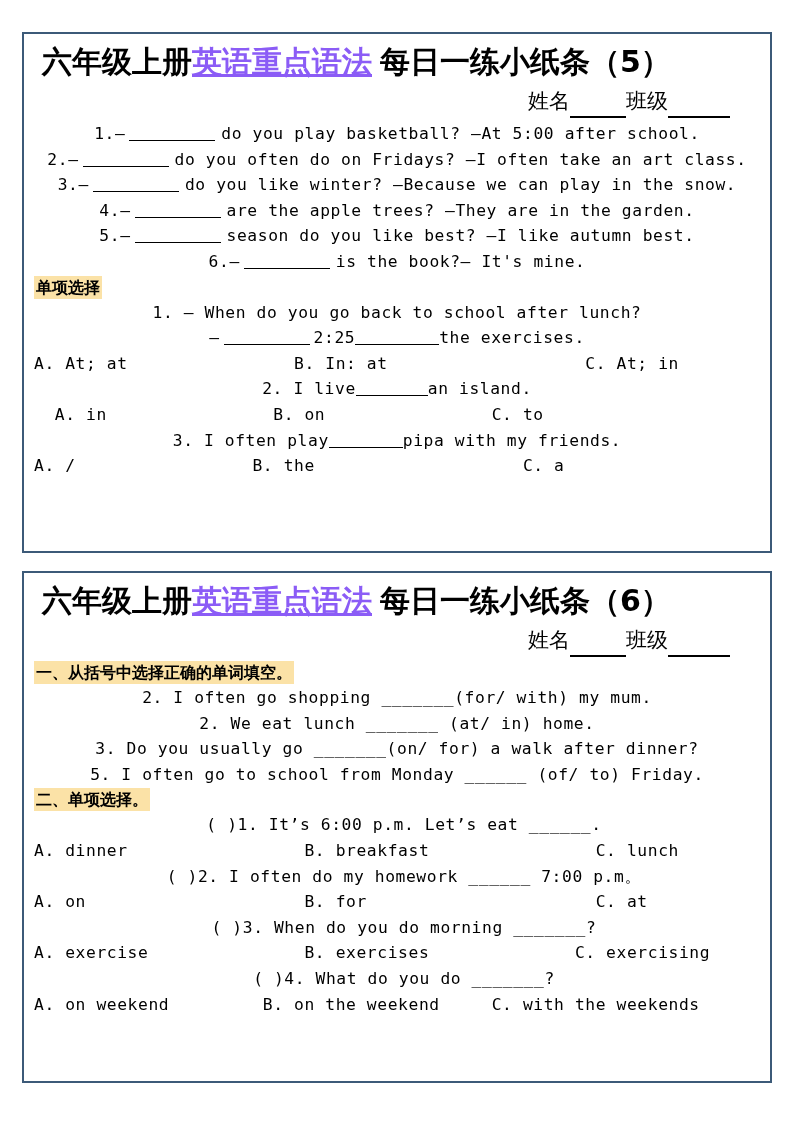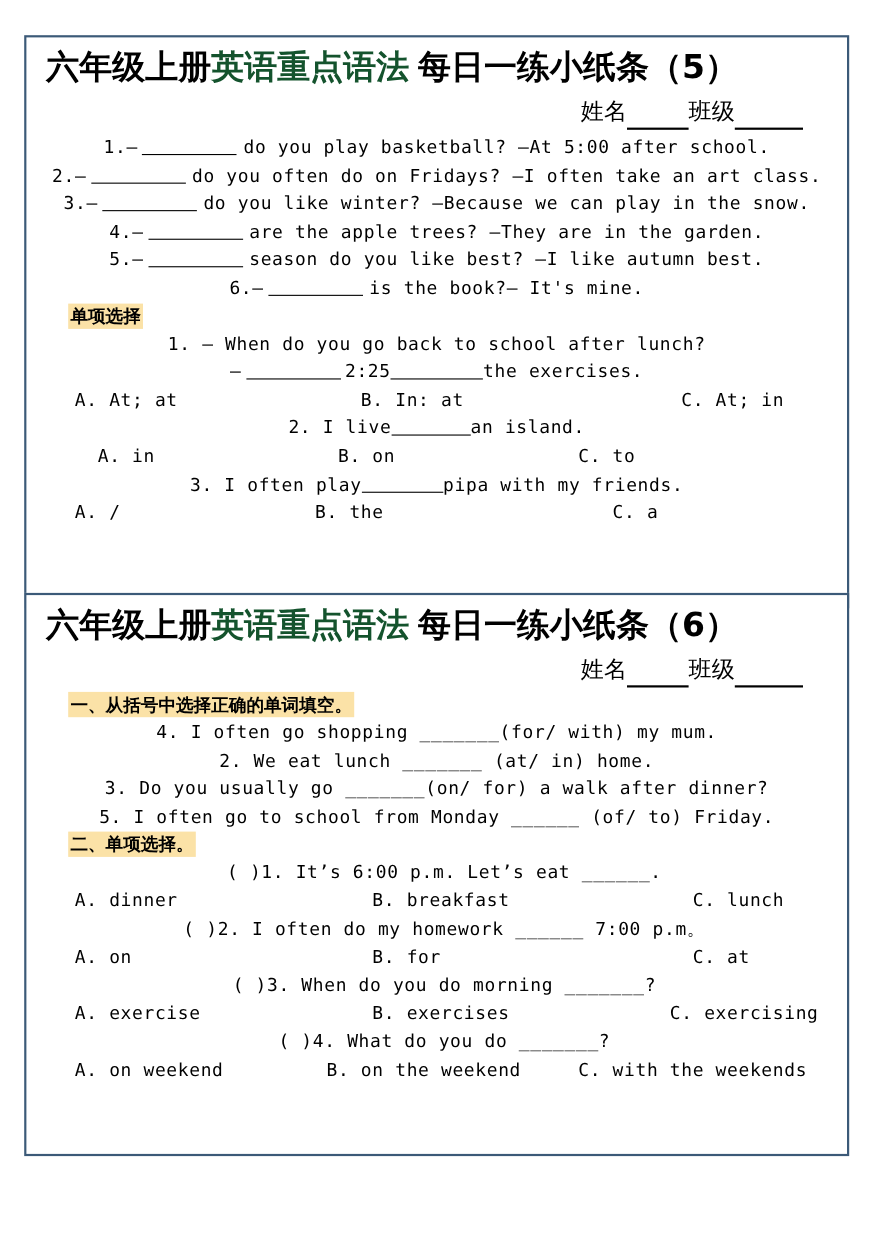--- a/index.html
+++ b/index.html
@@ -27,33 +27,33 @@
   .card {
     position: absolute;
     left: 22px;
     width: 750px;
     box-sizing: border-box;
     border: 2px solid #3c5a78;
     background: #ffffff;
     padding: 6px 10px 8px 10px;
   }
   .card-5 { top: 32px; height: 521px; }
-  .card-6 { top: 539px; height: 512px; }
+  .card-6 { top: 571px; height: 512px; }
 
   
   .title {
     font-family: "DejaVu Sans", sans-serif;
     font-weight: bold;
     font-size: 30px;
     line-height: 44px;
     white-space: nowrap;
     letter-spacing: 0px;
     padding-left: 8px;
   }
-  .title .red { color: #14532d; }
+  .title .red { color: #8b5cf6; text-decoration: underline; }
   .title .gap { display: inline-block; width: 8px; }
 
   .namerow {
     font-family: "DejaVu Sans", sans-serif;
     font-weight: normal;
     font-size: 21px;
     line-height: 34px;
     text-align: right;
     padding-right: 30px;
     white-space: nowrap;
@@ -92,28 +92,27 @@
 
   .hl {
     background: #fbe2a7;
     display: inline-block;
     padding: 0 2px;
     font-family: "DejaVu Sans", sans-serif;
     font-weight: bold;
     font-size: 16px;
     line-height: 23px;
   }
-  .hl-row { line-height: 25px; margin-left: 28px; }
+  .hl-row { line-height: 25px; }
 
   .opts {
     font-size: 16.3px;
     line-height: 25.6px;
     white-space: pre;
     letter-spacing: 0.6px;
-    margin-left: 34px;
   }
 
   .indent1 { padding-left: 14px; }
   .spacer-xs { height: 3px; }
 </style>
 </head>
 <body>
 
 <div class="page">
 
@@ -159,21 +158,21 @@
   <div class="card card-6">
 
     <div class="title"><span>六年级上册</span><span class="red">英语重点语法</span><span class="gap"></span><span>每日一练小纸条（6）</span></div>
 
     <div class="namerow"><span>姓名</span><span class="ul ul-n"></span><span>班级</span><span class="ul ul-c"></span></div>
 
     <div class="spacer-xs"></div>
 
     <div class="hl-row"><span class="hl">一、从括号中选择正确的单词填空。</span></div>
 
-    <div class="qline">4. I often go shopping _______(for/ with) my mum.</div>
+    <div class="qline">2. I often go shopping _______(for/ with) my mum.</div>
     <div class="qline">2. We eat lunch _______ (at/ in) home.</div>
     <div class="qline">3. Do you usually go _______(on/ for) a walk after dinner?</div>
     <div class="qline">5. I often go to school from Monday ______ (of/ to) Friday.</div>
 
     <div class="hl-row"><span class="hl">二、单项选择。</span></div>
 
     <div class="qline indent1">(     )1. It’s 6:00 p.m. Let’s eat ______.</div>
     <div class="opts">A. dinner                 B. breakfast                C. lunch</div>
 
     <div class="qline indent1">(     )2. I often do my homework ______ 7:00 p.m。</div>

